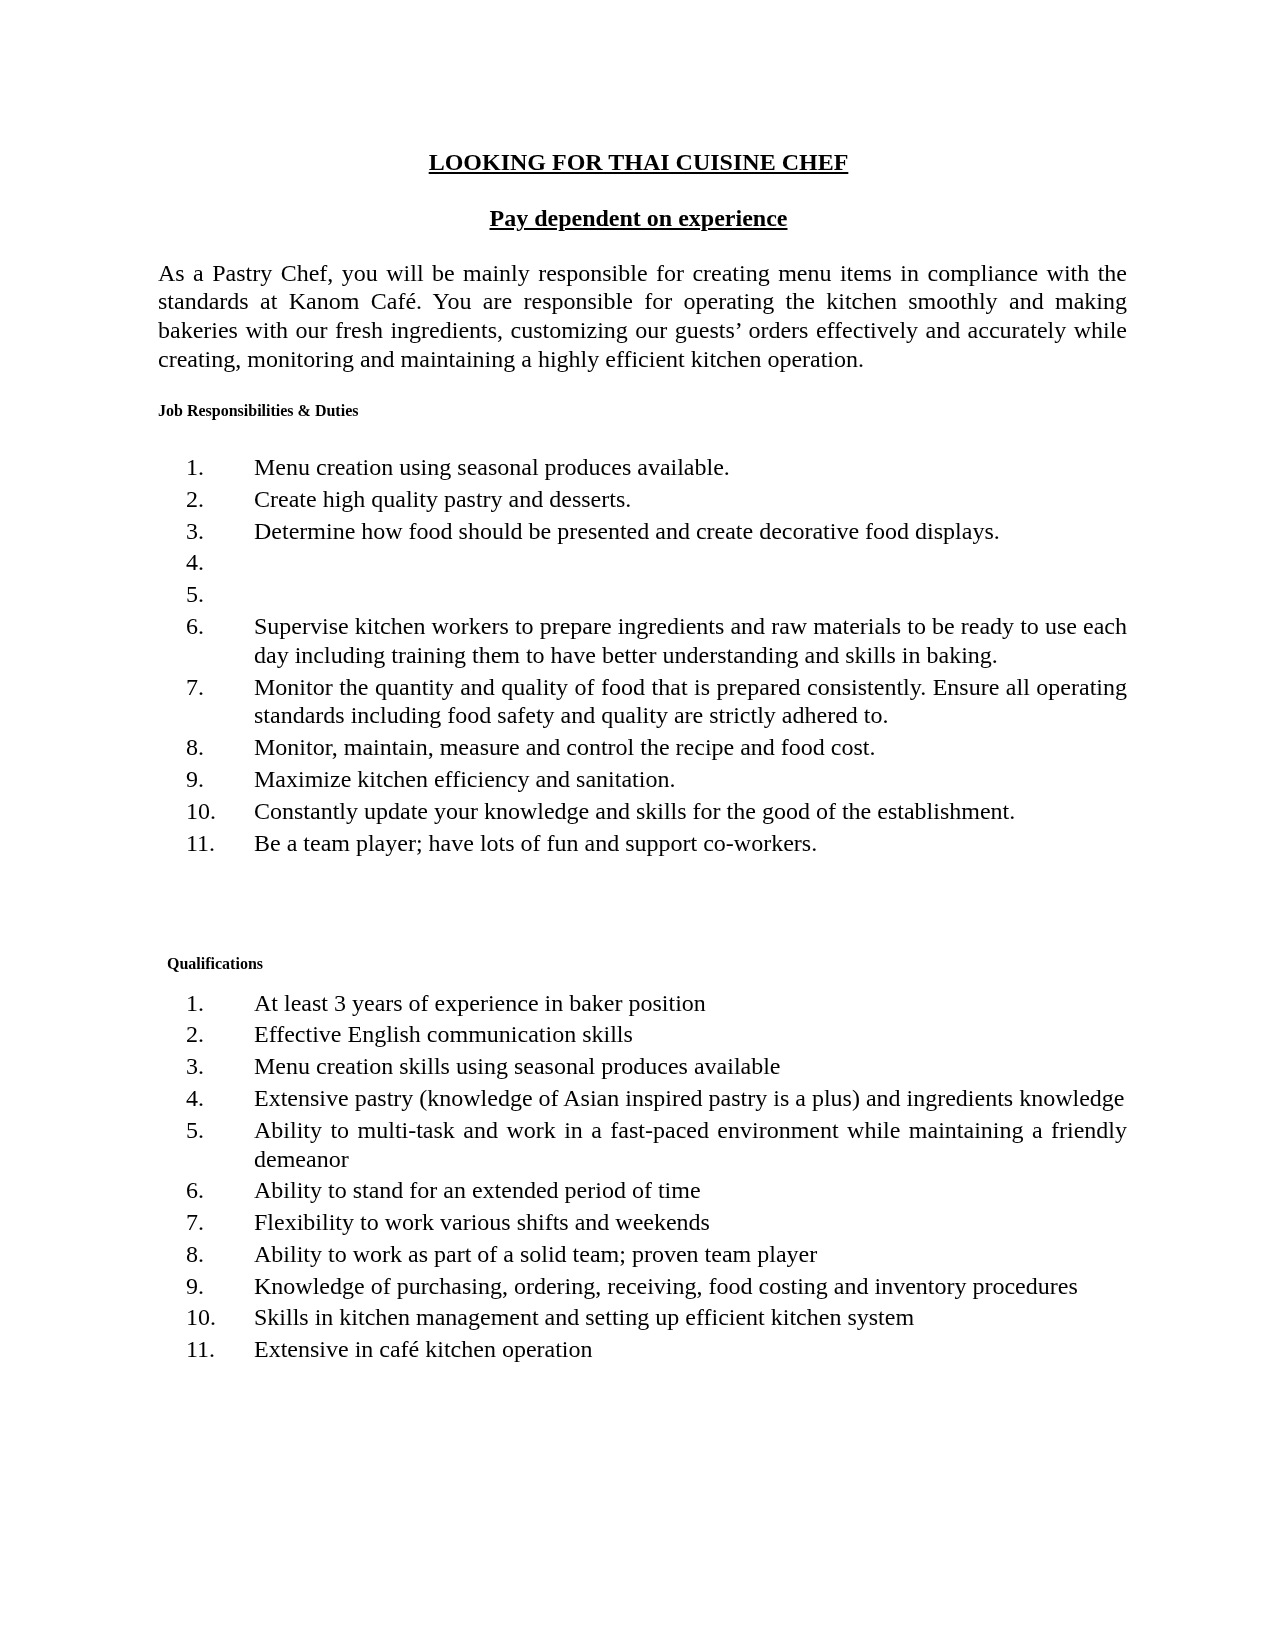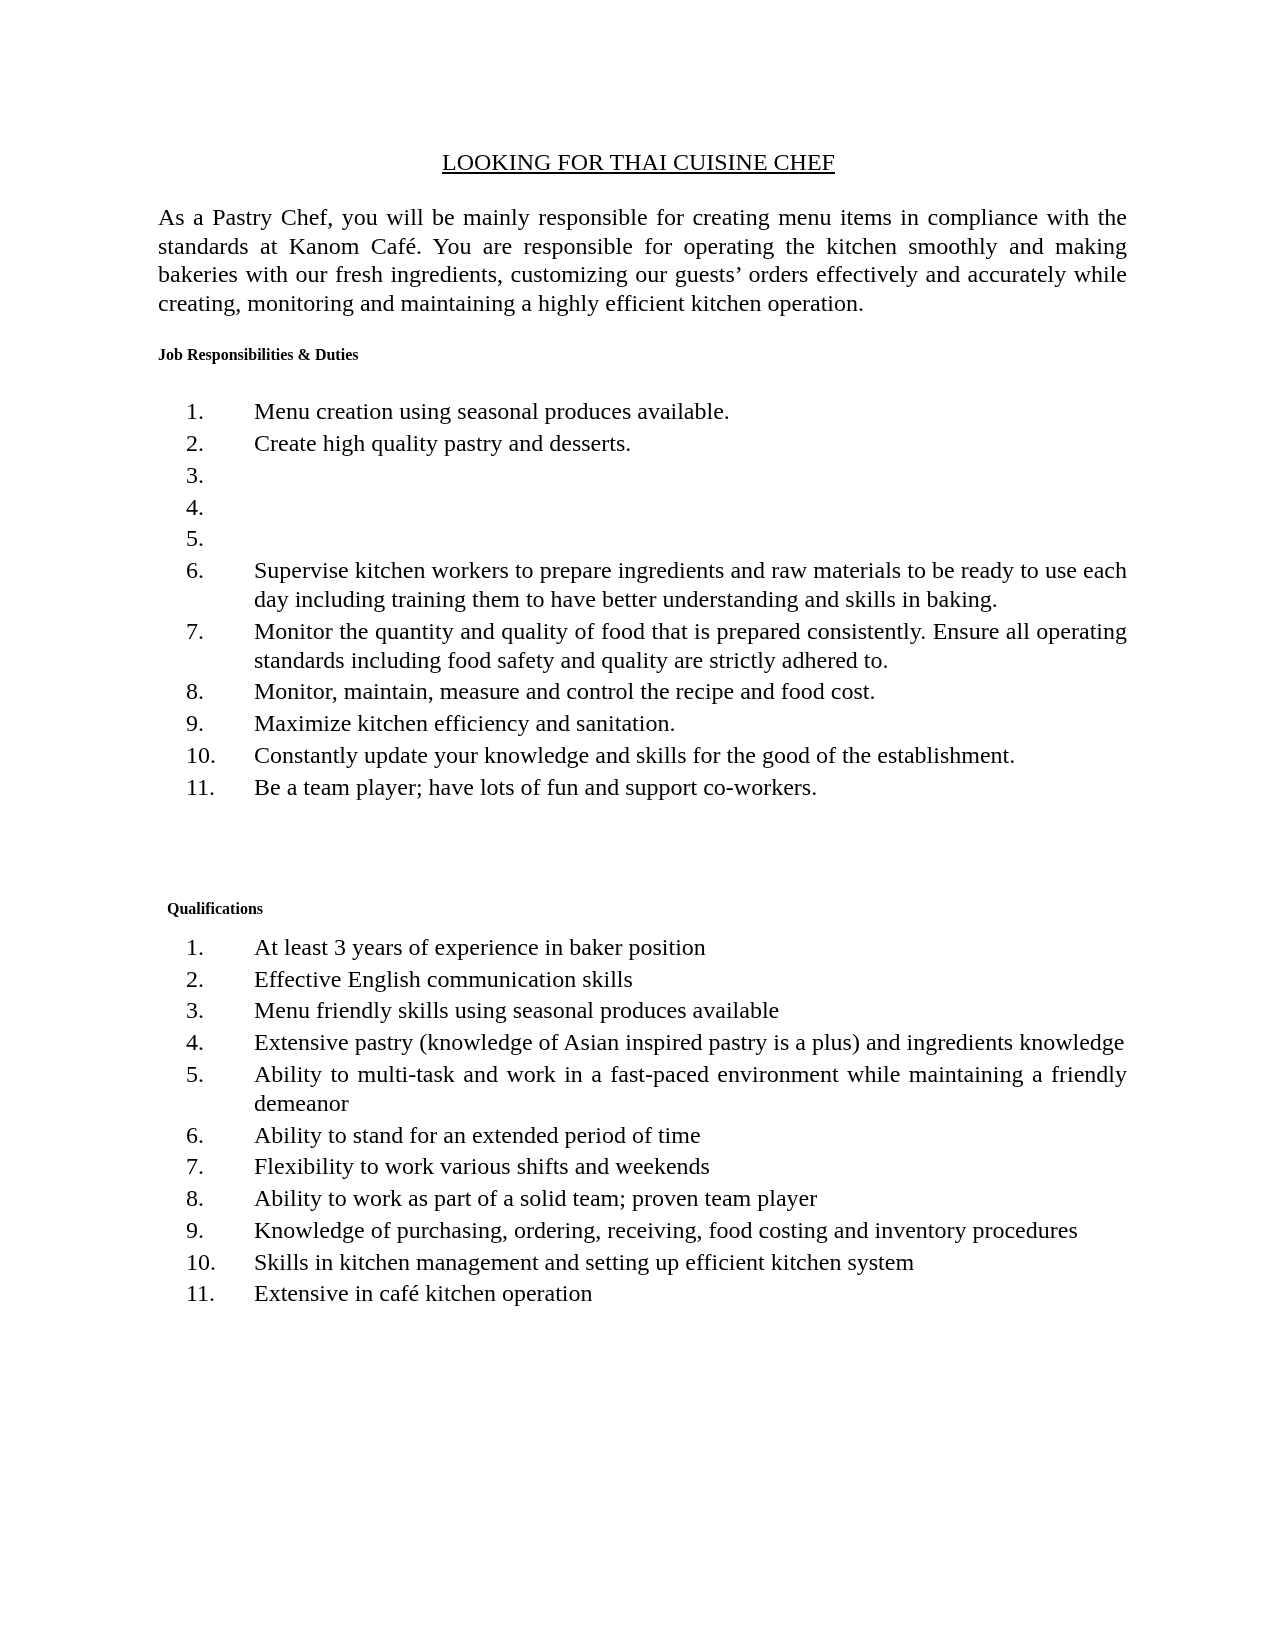--- a/index.html
+++ b/index.html
@@ -17,21 +17,21 @@
     overflow: hidden;
   }
   .page {
     box-sizing: border-box;
     width: 1275px;
     height: 1650px;
     padding: 148px 148px 40px 150px;
   }
   .doc-title {
     text-align: center;
-    font-weight: normal;
+    font-weight: bold;
     text-decoration: underline;
     margin: 0;
     font-size: 24px;
   }
   .doc-subtitle {
     text-align: center;
     font-weight: bold;
     text-decoration: underline;
     margin: 27px 0 0 0;
     font-size: 24px;
@@ -72,36 +72,38 @@
     text-align: justify;
   }
 </style>
 </head>
 <body>
 
 <div class="page">
 
   <h1 class="doc-title">LOOKING FOR THAI CUISINE CHEF</h1>
 
+  <h2 class="doc-subtitle">Pay dependent on experience</h2>
 
   <p class="intro">As a Pastry Chef, you will be mainly responsible for creating menu items in compliance with the standards at Kanom Café. You are responsible for operating the kitchen smoothly and making bakeries with our fresh ingredients, customizing our guests’ orders effectively and accurately while creating, monitoring and maintaining a highly efficient kitchen operation.</p>
 
   <h3 class="section-heading indented">Job Responsibilities &amp; Duties</h3>
 
   <div class="num-list">
       <div class="li">
         <span class="num">1.</span>
         <span class="txt">Menu creation using seasonal produces available.</span>
       </div>
       <div class="li">
         <span class="num">2.</span>
         <span class="txt">Create high quality pastry and desserts.</span>
       </div>
       <div class="li">
         <span class="num">3.</span>
+        <span class="txt">Determine how food should be presented and create decorative food displays.</span>
       </div>
       <div class="li">
         <span class="num">4.</span>
       </div>
       <div class="li">
         <span class="num">5.</span>
       </div>
       <div class="li">
         <span class="num">6.</span>
         <span class="txt">Supervise kitchen workers to prepare ingredients and raw materials to be ready to use each day including training them to have better understanding and skills in baking.</span>
@@ -134,21 +136,21 @@
       <div class="li">
         <span class="num">1.</span>
         <span class="txt">At least 3 years of experience in baker position</span>
       </div>
       <div class="li">
         <span class="num">2.</span>
         <span class="txt">Effective English communication skills</span>
       </div>
       <div class="li">
         <span class="num">3.</span>
-        <span class="txt">Menu friendly skills using seasonal produces available</span>
+        <span class="txt">Menu creation skills using seasonal produces available</span>
       </div>
       <div class="li">
         <span class="num">4.</span>
         <span class="txt">Extensive pastry (knowledge of Asian inspired pastry is a plus) and ingredients knowledge</span>
       </div>
       <div class="li">
         <span class="num">5.</span>
         <span class="txt">Ability to multi-task and work in a fast-paced environment while maintaining a friendly demeanor</span>
       </div>
       <div class="li">

